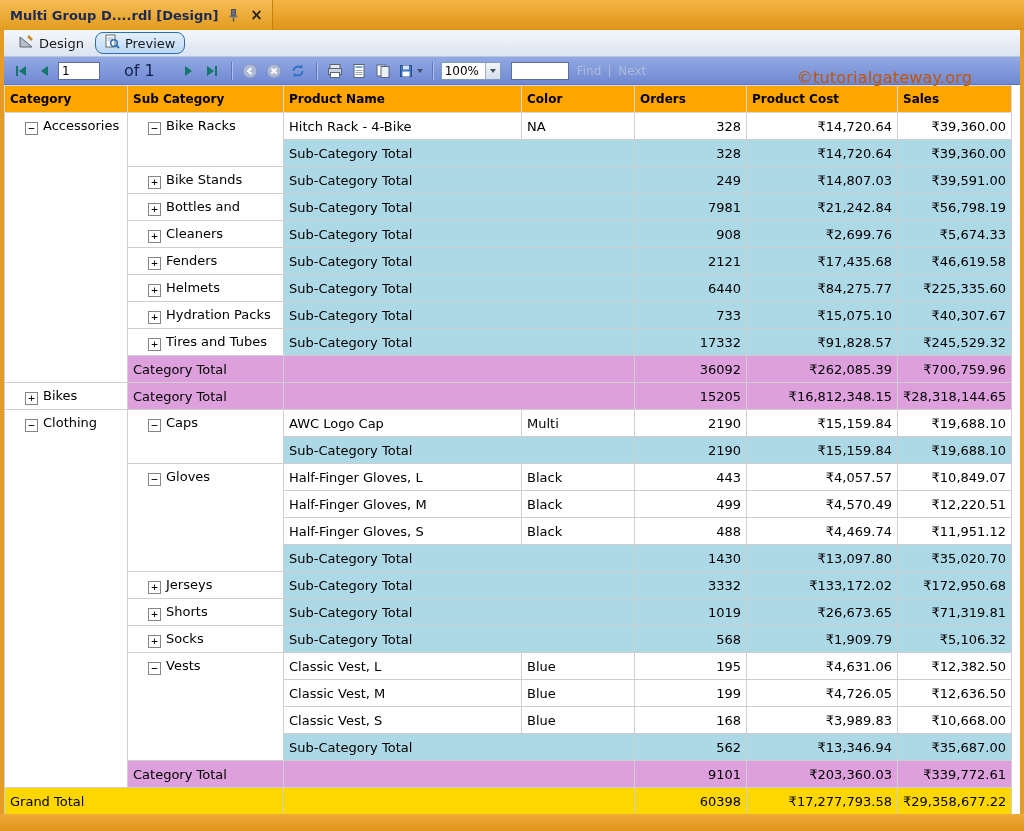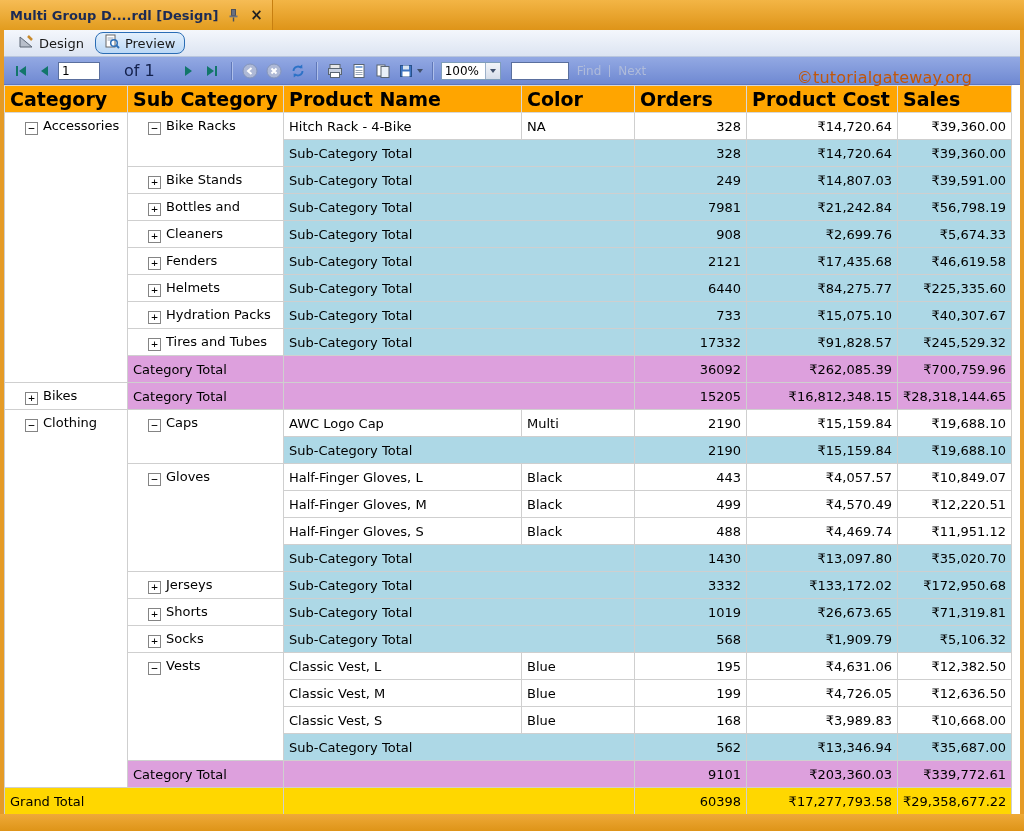--- a/index.html
+++ b/index.html
@@ -34,21 +34,21 @@
   .zoom-select .zval { flex:1; padding-left:3px; }
   .dd-btn { width:15px; height:100%; background:linear-gradient(#F3F5F9,#D7DEEA); border-left:1px solid #9DB1C9; display:flex; align-items:center; justify-content:center; }
   .caret { width:0; height:0; border-left:3.5px solid transparent; border-right:3.5px solid transparent; border-top:4px solid #41506B; }
   .find-input { width:58px; height:18px; border:1px solid #5A6F9E; font-size:12px; padding-left:3px; margin-left:6px; font-family:inherit; }
   .find-link { font-size:12px; color:#AFBBDA; margin:0 4px; }
   .link-sep { width:1px; height:12px; background:#AFBBDA; }
 
   
   .report-area { height:729px; background:#fff; overflow:hidden; }
   table { border-collapse:collapse; table-layout:fixed; width:1007px; }
-  th { background:var(--header-bg,#FFA500); text-align:left; font-size:19px; font-weight:bold; color:#000; padding:0 5px; height:27px; border:1px solid #D8D8D8; overflow:hidden; white-space:nowrap; }
+  th { background:var(--header-bg,#FFA500); text-align:left; font-size:12px; font-weight:bold; color:#000; padding:0 5px; height:27px; border:1px solid #D8D8D8; overflow:hidden; white-space:nowrap; }
   td { border:1px solid #CFCFCF; height:27px; font-size:13px; color:#000; padding:0 5px; background:#fff; overflow:hidden; white-space:nowrap; vertical-align:middle; }
   td.num { text-align:right; }
   td.sub { background:var(--subtotal-bg,#ADD8E6); }
   td.cat { background:var(--category-total-bg,#DDA0DD); }
   td.grand { background:var(--grand-total-bg,#FFD700); }
   td.group { vertical-align:top; padding-top:5px;padding-left:20px; }
   .toggle { display:inline-block; width:13px; height:13px; border:1px solid #848484; background:#fff; color:#000; font-size:11px; line-height:11px; text-align:center; margin-right:5px; vertical-align:-2px; font-family:"DejaVu Sans Mono",monospace; }
 
   
   .bottom-strip { height:17px; margin:0 -4px; background:linear-gradient(#EFAA38,#DE9418); }

